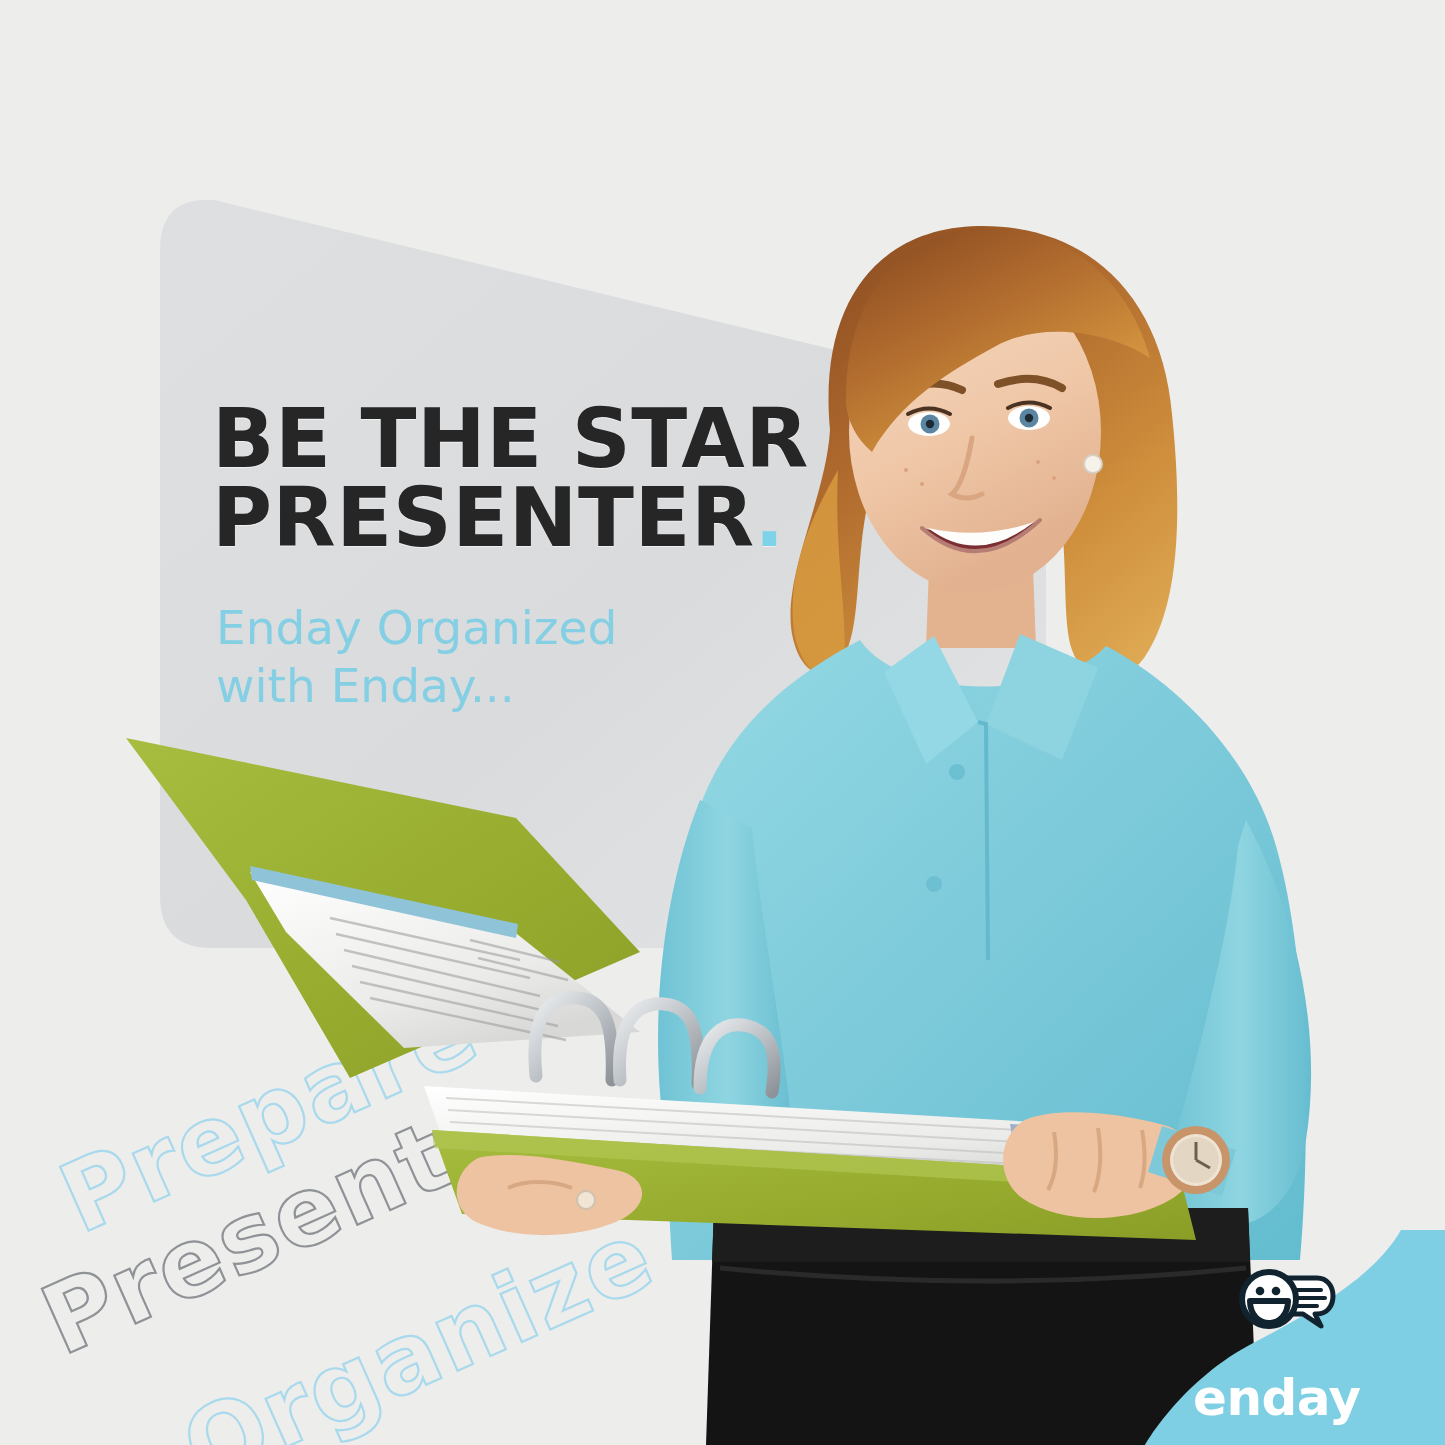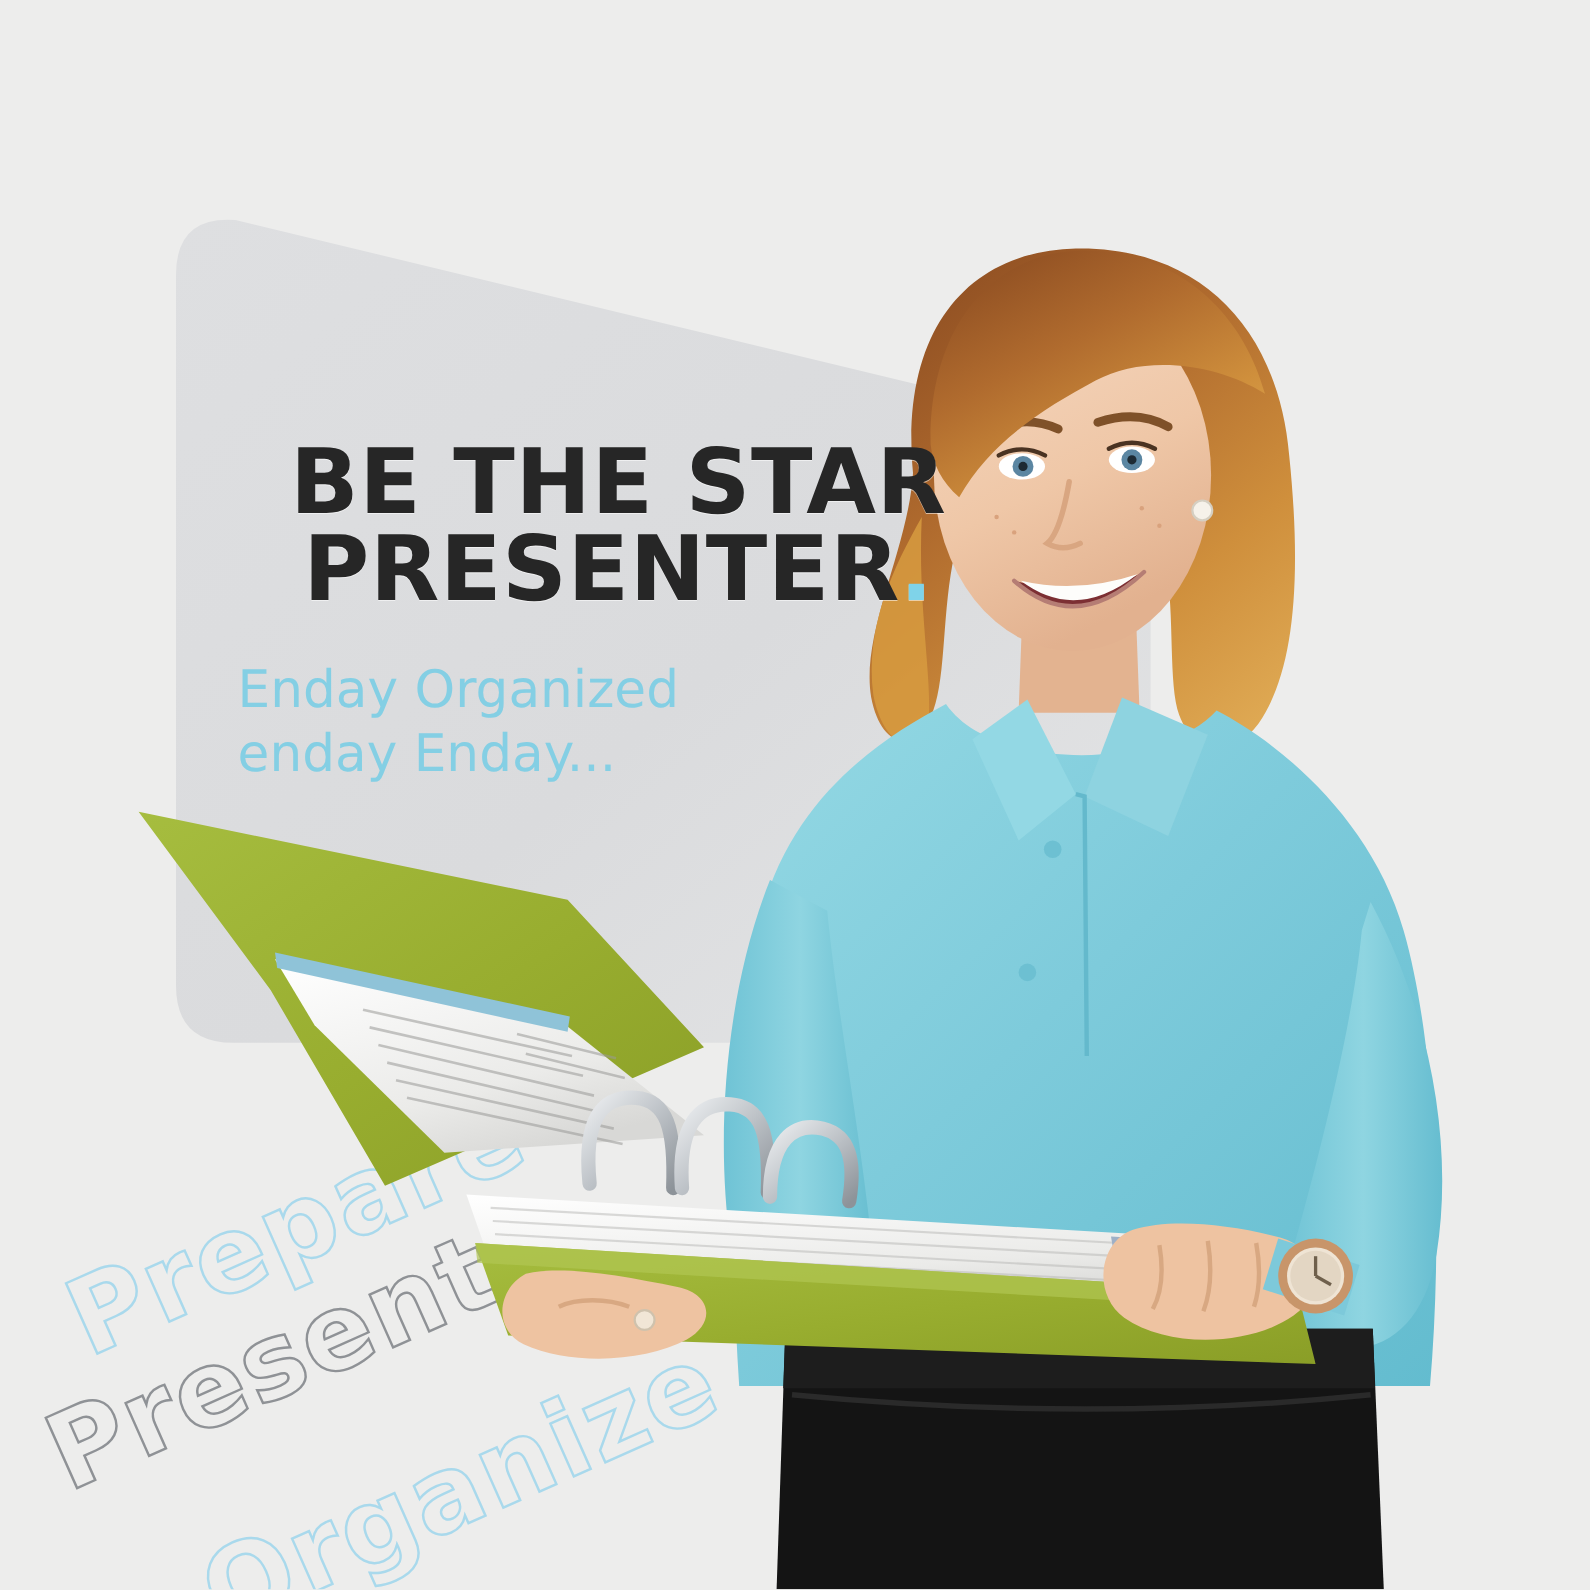--- a/index.html
+++ b/index.html
@@ -34,21 +34,20 @@
     margin:0;
     font-family:"DejaVu Sans", sans-serif;
     font-weight:700;
     font-size:82px;
     line-height:0.96;
     letter-spacing:0.5px;
     color:#262626;
     text-transform:uppercase;
     white-space:pre-line;
     text-shadow:0 1px 0 rgba(255,255,255,.55);
-    text-align:center;
   }
   .headline .dot{
     color:#7fd3e9;
     font-size:78px;
   }
   .subhead{
     margin:42px 0 0 4px;
     font-family:"DejaVu Sans", sans-serif;
     font-weight:400;
     font-size:47px;
@@ -132,21 +131,21 @@
   </svg>
 
   <div class="ghostword ghost-prepare">Prepare</div>
   <div class="ghostword ghost-present">Present</div>
   <div class="ghostword ghost-organize">Organize</div>
 
   <div class="copy">
     <h1 class="headline"><span>BE THE STAR</span>
 <span>PRESENTER</span><span class="dot">.</span></h1>
     <p class="subhead"><span>Enday Organized</span>
-<span>enday Enday...</span></p>
+<span>with Enday...</span></p>
   </div>
 
   <svg class="subject" viewBox="0 0 1445 1445" width="1445" height="1445" xmlns="http://www.w3.org/2000/svg" aria-hidden="true">
     <defs>
       <linearGradient id="shirtG" x1="0" y1="0" x2="1" y2="1">
         <stop offset="0%" stop-color="#95d9e4"></stop>
         <stop offset="45%" stop-color="#7ecbdb"></stop>
         <stop offset="100%" stop-color="#63bccf"></stop>
       </linearGradient>
       <linearGradient id="shirtG2" x1="0" y1="0" x2="1" y2="0">
@@ -309,14 +308,35 @@
     <g>
       <path d="M1162,1126 L1236,1150 L1222,1196 L1148,1172 Z" fill="#7dc9da"></path>
       <circle cx="1196" cy="1160" r="34" fill="#c8956a"></circle>
       <circle cx="1196" cy="1160" r="26" fill="#efe4d4"></circle>
       <circle cx="1196" cy="1160" r="23" fill="#e3d6c3"></circle>
       <path d="M1196,1160 L1196,1142" stroke="#6f604c" stroke-width="3"></path>
       <path d="M1196,1160 L1210,1168" stroke="#6f604c" stroke-width="3"></path>
     </g>
   </svg>
 
+  <div class="logo-lockup">
+    <svg viewBox="0 0 300 215" width="300" height="215" xmlns="http://www.w3.org/2000/svg" aria-hidden="true">
+      <path d="M300,215 L0,215 C0,215 36,150 110,112 C178,77 232,42 256,0 L300,0 Z" fill="#7ecfe3"></path>
+    </svg>
+    
+    <svg style="position:absolute;left:86px;top:38px;" width="108" height="72" viewBox="0 0 108 72" xmlns="http://www.w3.org/2000/svg" aria-hidden="true">
+
+      <path d="M52,10 H86 C96,10 102,18 102,28 C102,38 96,46 86,46 H84 L90,58 L72,46 H52 Z" fill="#ffffff" stroke="#10232e" stroke-width="5" stroke-linejoin="round"></path>
+      <g stroke="#10232e" stroke-width="4" stroke-linecap="round">
+        <line x1="64" y1="22" x2="90" y2="22"></line>
+        <line x1="64" y1="30" x2="94" y2="30"></line>
+        <line x1="64" y1="38" x2="86" y2="38"></line>
+      </g>
+
+      <circle cx="38" cy="31" r="27" fill="#ffffff" stroke="#10232e" stroke-width="6"></circle>
+      <circle cx="29" cy="23" r="4.3" fill="#10232e"></circle>
+      <circle cx="45" cy="23" r="4.3" fill="#10232e"></circle>
+      <path d="M19,33 H57 C57,47 48,55 38,55 C28,55 19,47 19,33 Z" fill="#ffffff" stroke="#10232e" stroke-width="6" stroke-linejoin="round"></path>
+    </svg>
+    <div class="logo-wordmark">enday</div>
+  </div>
 
 </div>
 
 </body></html>

